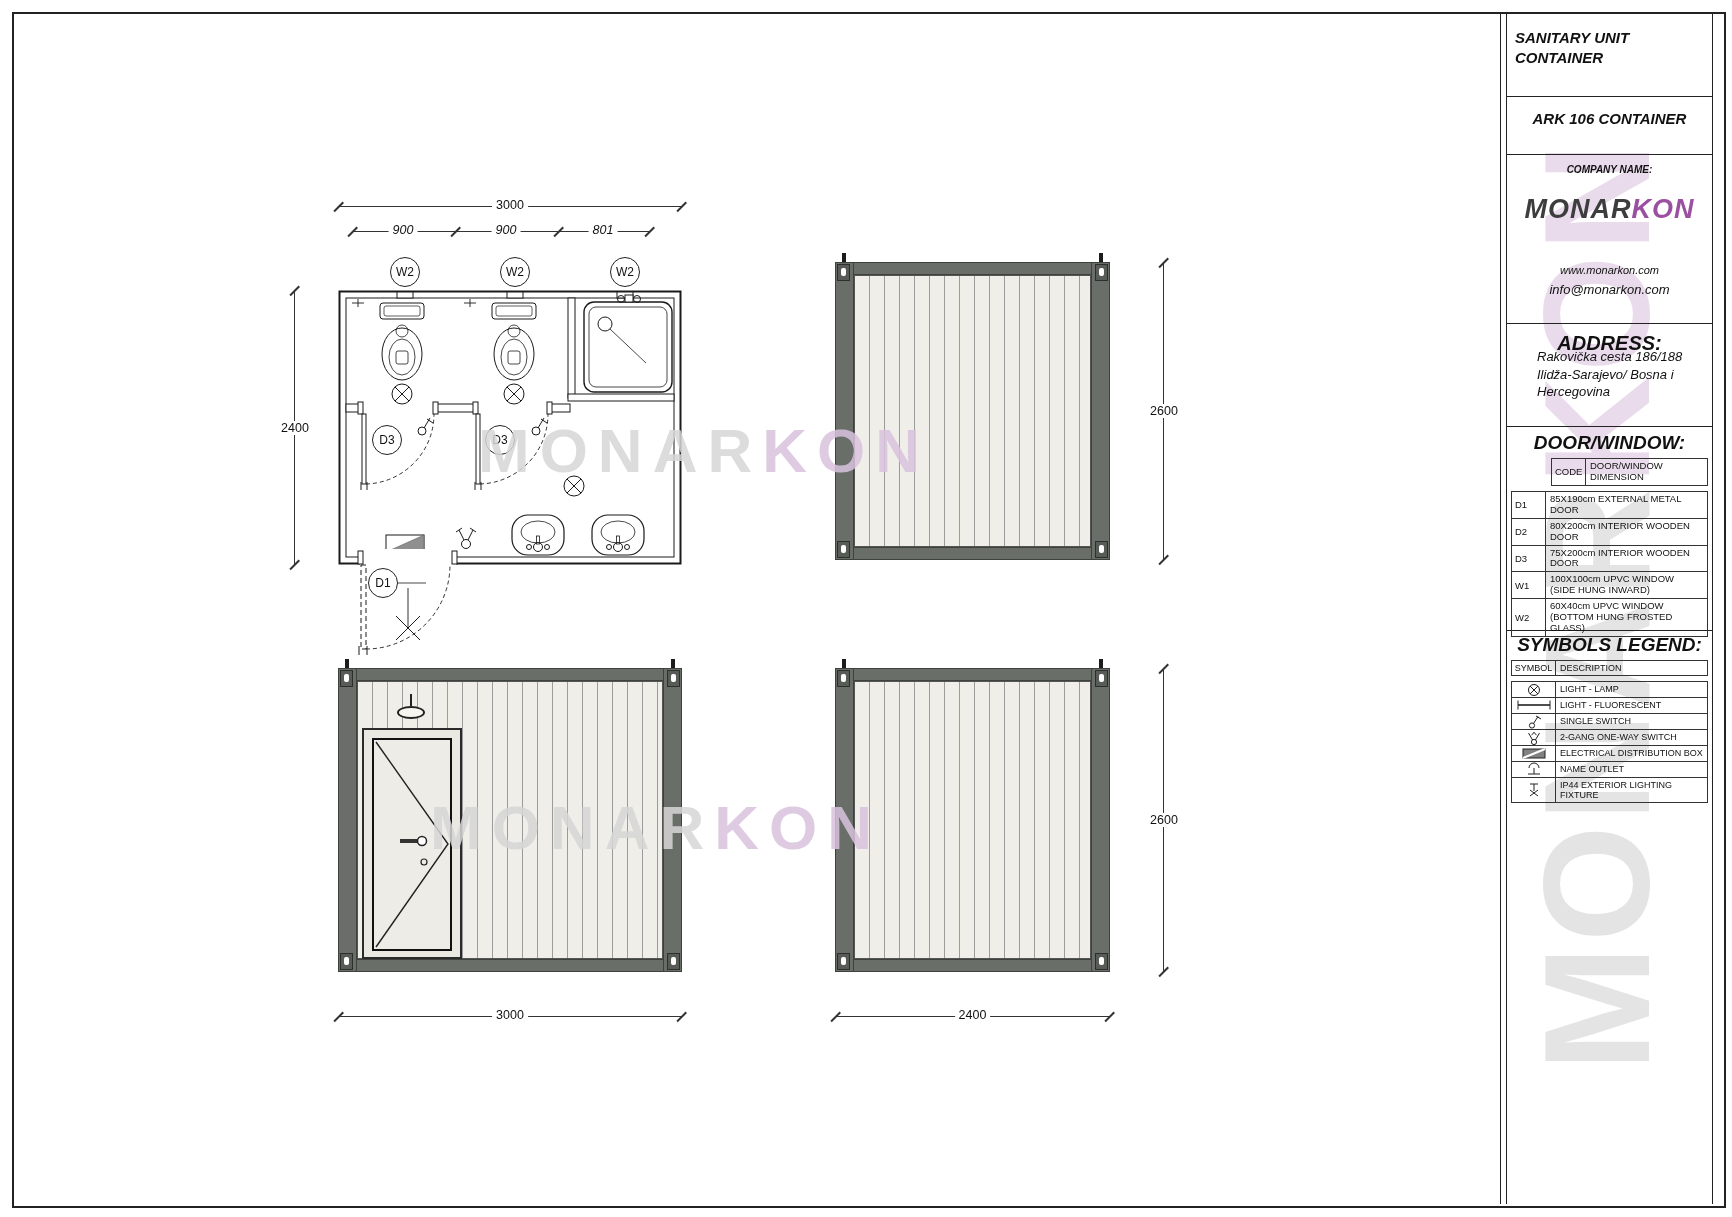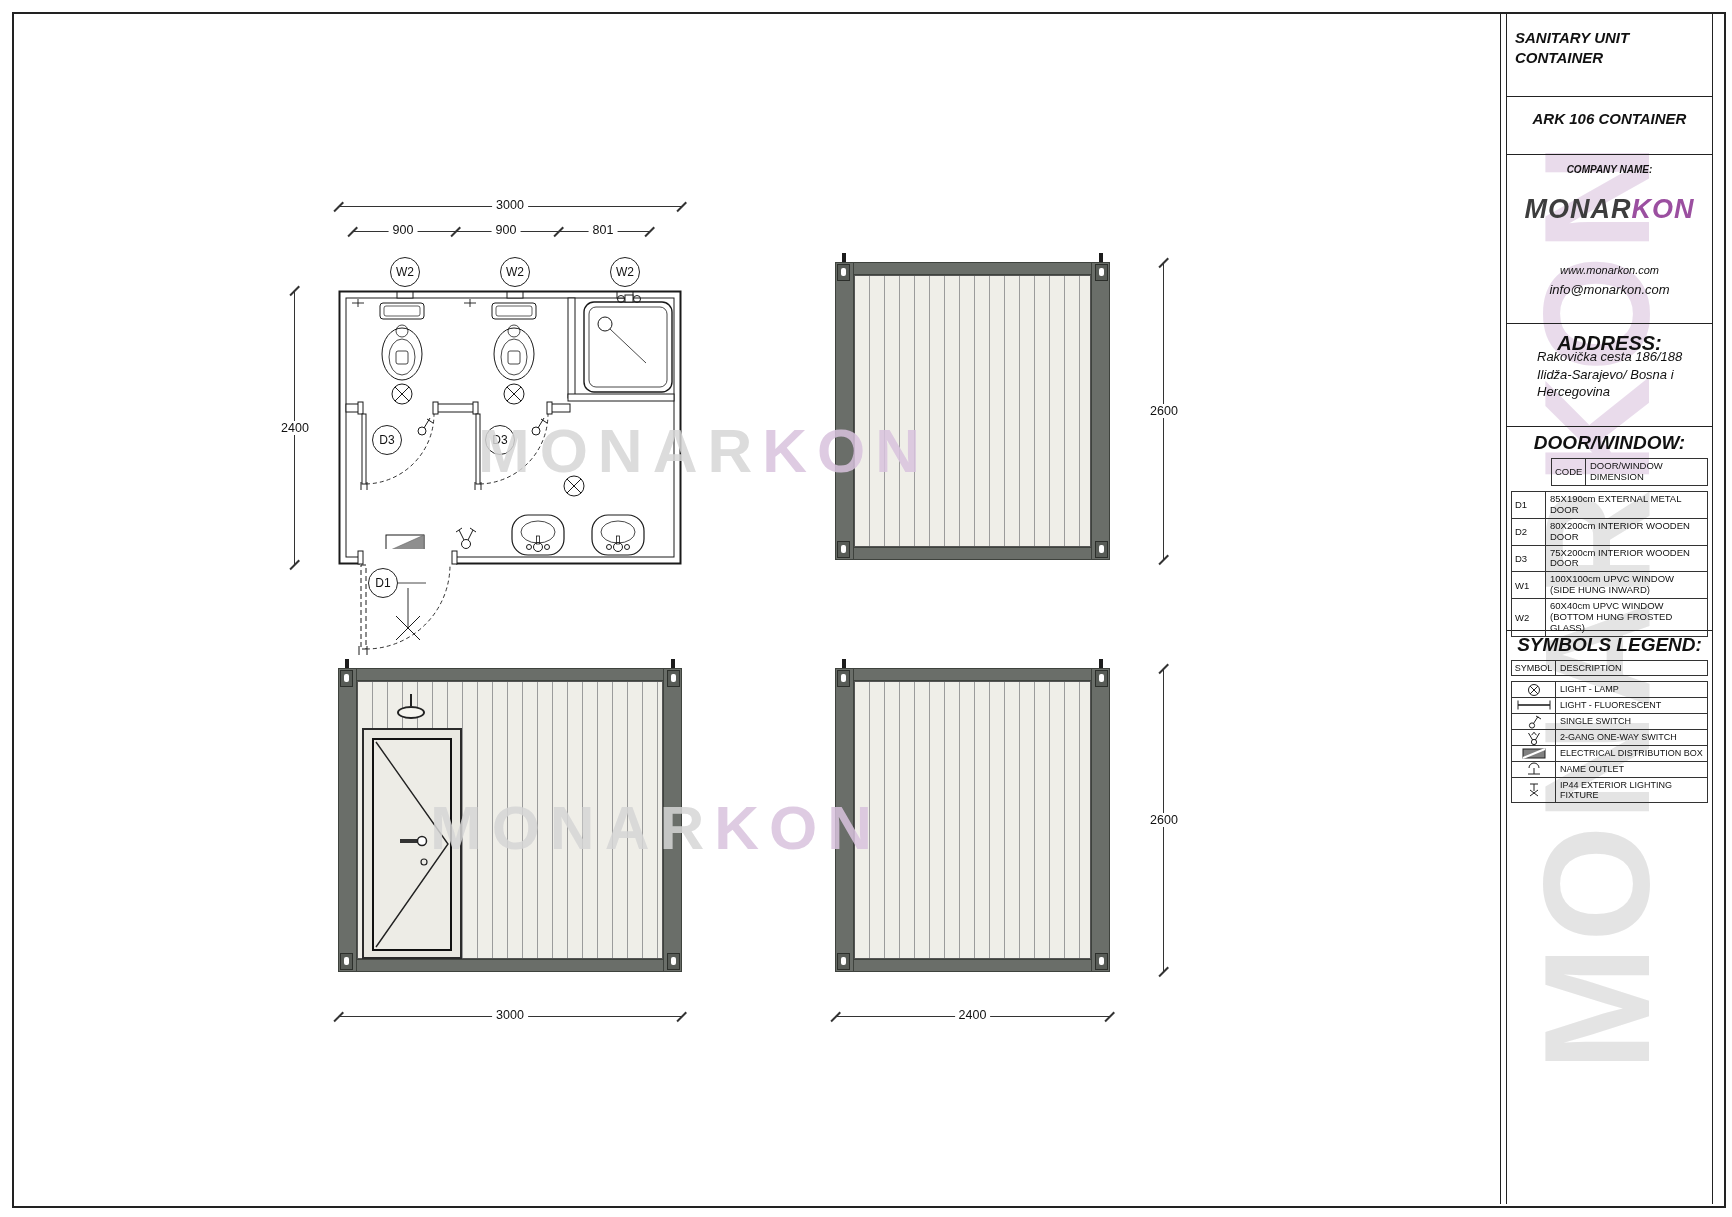--- a/index.html
+++ b/index.html
@@ -224,21 +224,21 @@
     </div>
   <div class="tag" style="left:368px;top:568px;">
       <span>D1</span>
     </div>
 
   <div class="dim-h" style="left:338px;top:206px;width:344px;">
     <span class="tk s"></span>
       <span class="tk e"></span>
     <span class="dim-lbl">3000</span>
   </div>
-  <div class="dim-h" style="left:352px;top:231px;width:298px;">
+  <div class="dim-h" style="left:352px;top:231px;width:298px;font-style:italic;">
     <span class="tk" style="left:-6px;"></span>
     <span class="tk m" style="left:97px;"></span>
     <span class="tk m" style="left:200px;"></span>
     <span class="tk" style="right:-6px;"></span>
     <span class="dim-lbl" style="left:51px;">900</span>
     <span class="dim-lbl" style="left:154px;">900</span>
     <span class="dim-lbl" style="left:251px;">801</span>
   </div>
   <div class="dim-v" style="left:294px;top:290px;height:275px;">
     <span class="tk s"></span>

